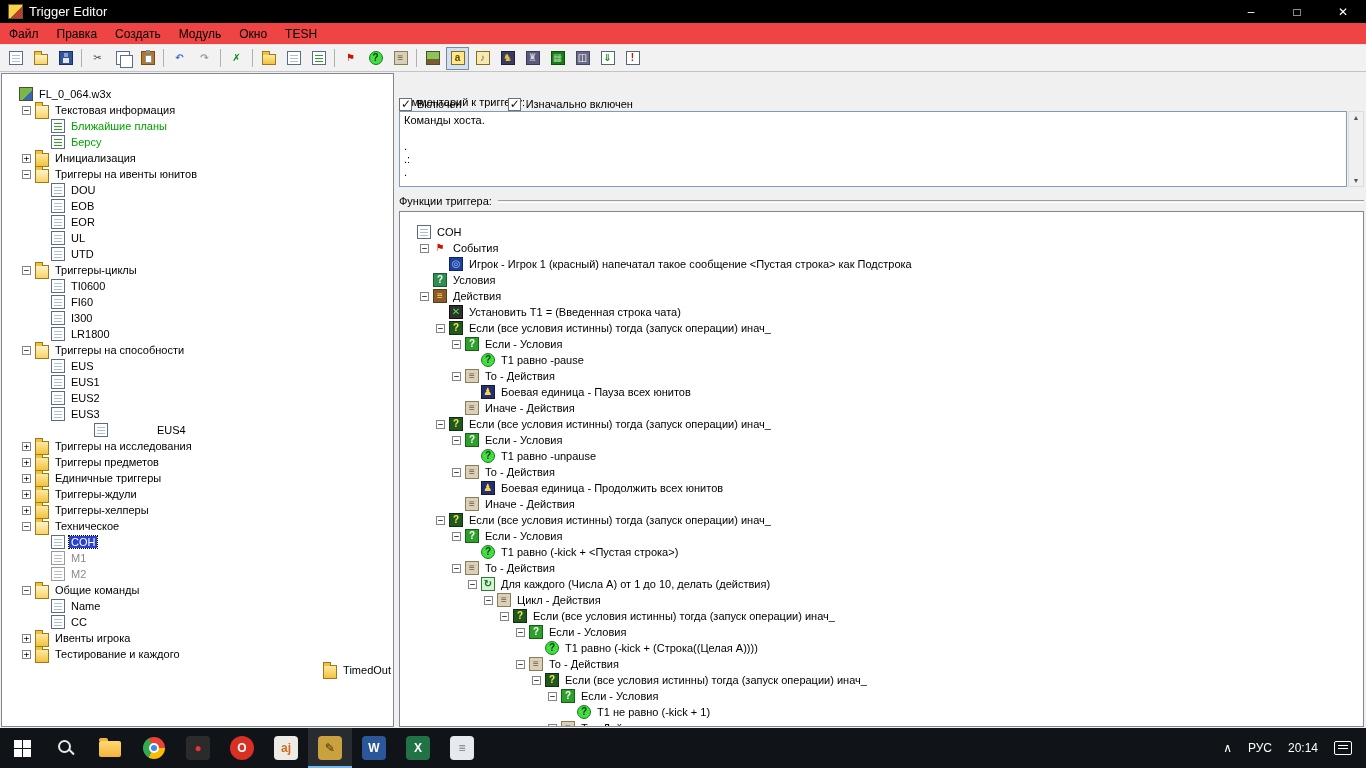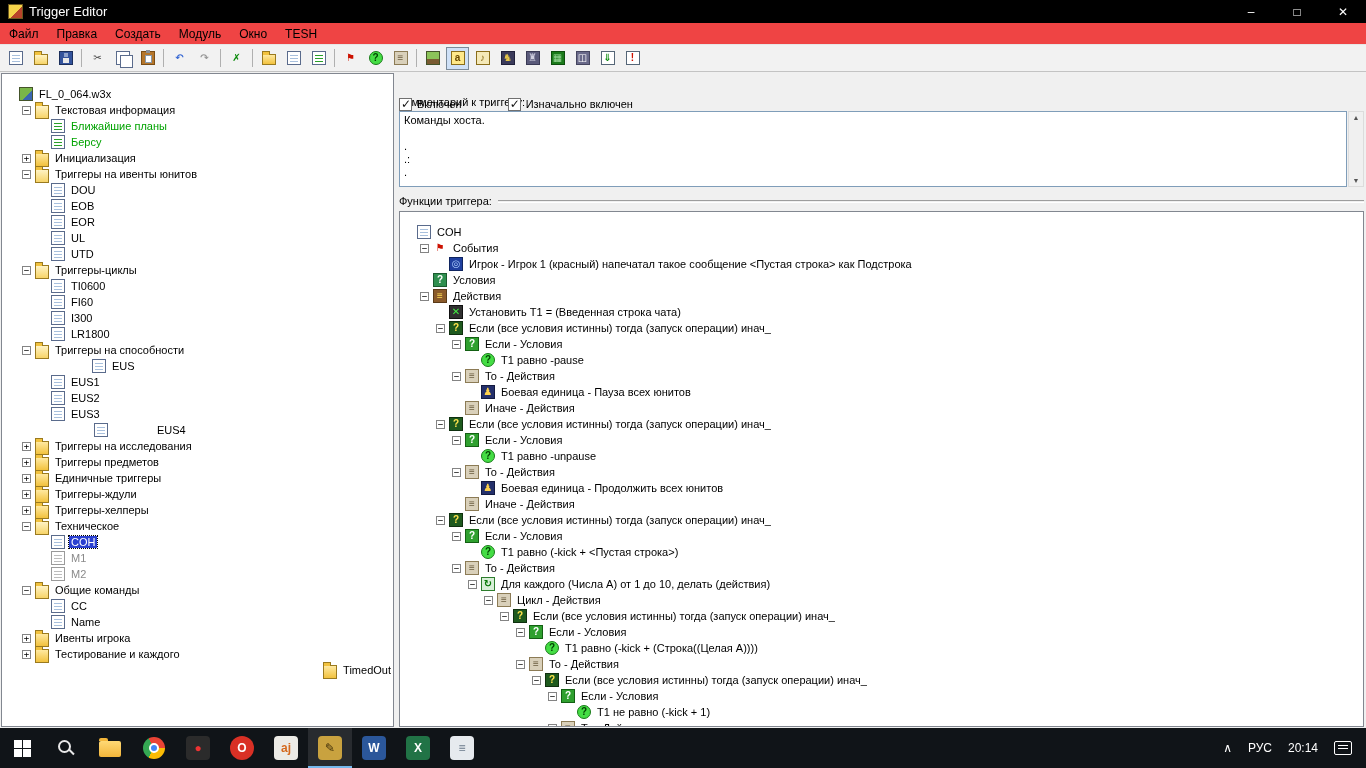--- a/index.html
+++ b/index.html
@@ -281,21 +281,21 @@
         <div class="t-row" style="padding-left: 36px;">
           <span class="exp-sp"></span>
           <span class="ticon ic-page"></span>
           <span class="t-label">LR1800</span>
         </div>
         <div class="t-row" style="padding-left: 20px;">
           <span class="exp">−</span>
           <span class="ticon ic-folder open"></span>
           <span class="t-label">Триггеры на способности</span>
         </div>
-        <div class="t-row" style="padding-left: 36px; margin-left: 41px;">
+        <div class="t-row" style="padding-left: 36px;">
           <span class="exp-sp"></span>
           <span class="ticon ic-page"></span>
           <span class="t-label">EUS</span>
         </div>
         <div class="t-row" style="padding-left: 36px;">
           <span class="exp-sp"></span>
           <span class="ticon ic-page"></span>
           <span class="t-label">EUS1</span>
         </div>
         <div class="t-row" style="padding-left: 36px;">
@@ -359,26 +359,26 @@
           <span class="t-label gray">M2</span>
         </div>
         <div class="t-row" style="padding-left: 20px;">
           <span class="exp">−</span>
           <span class="ticon ic-folder open"></span>
           <span class="t-label">Общие команды</span>
         </div>
         <div class="t-row" style="padding-left: 36px;">
           <span class="exp-sp"></span>
           <span class="ticon ic-page"></span>
+          <span class="t-label">Name</span>
+        </div>
+        <div class="t-row" style="padding-left: 36px;">
+          <span class="exp-sp"></span>
+          <span class="ticon ic-page"></span>
           <span class="t-label">CC</span>
-        </div>
-        <div class="t-row" style="padding-left: 36px;">
-          <span class="exp-sp"></span>
-          <span class="ticon ic-page"></span>
-          <span class="t-label">Name</span>
         </div>
         <div class="t-row" style="padding-left: 20px;">
           <span class="exp">+</span>
           <span class="ticon ic-folder"></span>
           <span class="t-label">Ивенты игрока</span>
         </div>
         <div class="t-row" style="padding-left: 20px;">
           <span class="exp">+</span>
           <span class="ticon ic-folder"></span>
           <span class="t-label">Тестирование и каждого</span>

